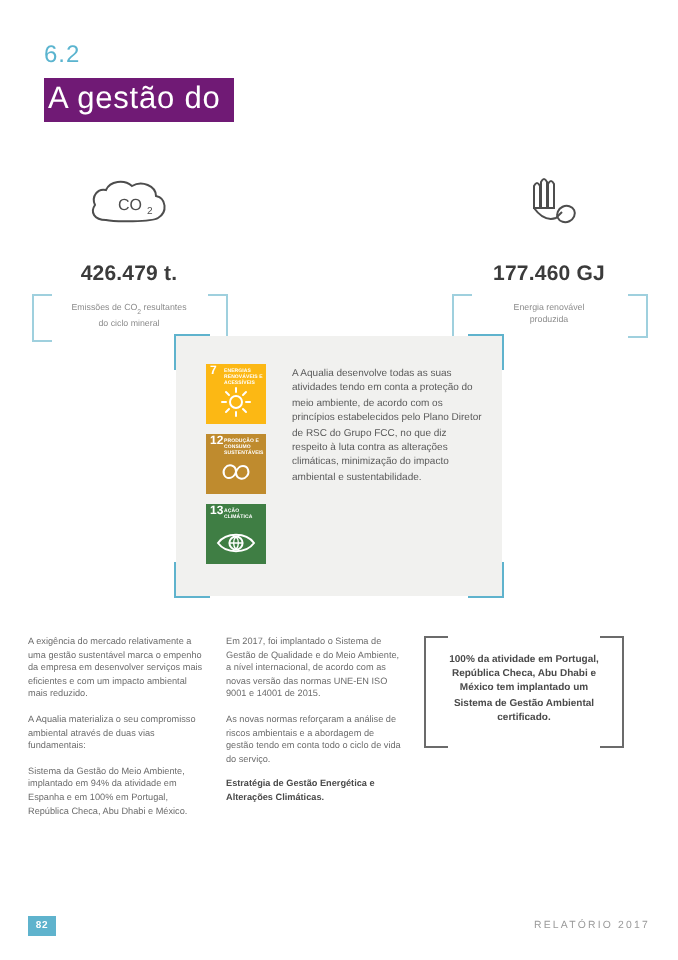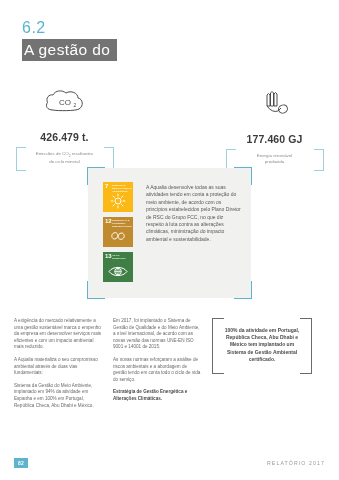--- a/index.html
+++ b/index.html
@@ -12,47 +12,46 @@
   .page {
     position: relative;
     width: 339px; height: 480px;
     background: #ffffff;
     padding: 0;
   }
 
   
   .title-block { position: absolute; left: 22px; top: 18px; }
   .sec-num {
-    font-size: 16px;
+    font-size: 12px;
     color: #5ab4cf;
     letter-spacing: .5px;
     line-height: 19px;
     font-weight: 400;
   }
   .title-line {
     display: inline-block;
-    background: #737373;
+    background: #701a75;
     color: #ffffff;
     font-size: 15.5px;
     line-height: 17px;
     padding: 2px 7px 3px 2px;
     letter-spacing: .4px;
     margin-top: 2px;
     white-space: nowrap;
   }
   .title-line.l2 { margin-top: 1px; }
 
   
   .kpi-row {
     position: absolute;
     left: 14px; top: 86px;
     width: 311px;
     display: flex;
     justify-content: space-between;
-    align-items: flex-end;
   }
   .kpi {
     width: 101px;
     display: flex;
     flex-direction: column;
     align-items: center;
   }
   .kpi-icon { height: 30px; display: flex; align-items: flex-end; justify-content: center; }
   .kpi-value {
     font-size: 10.5px;

